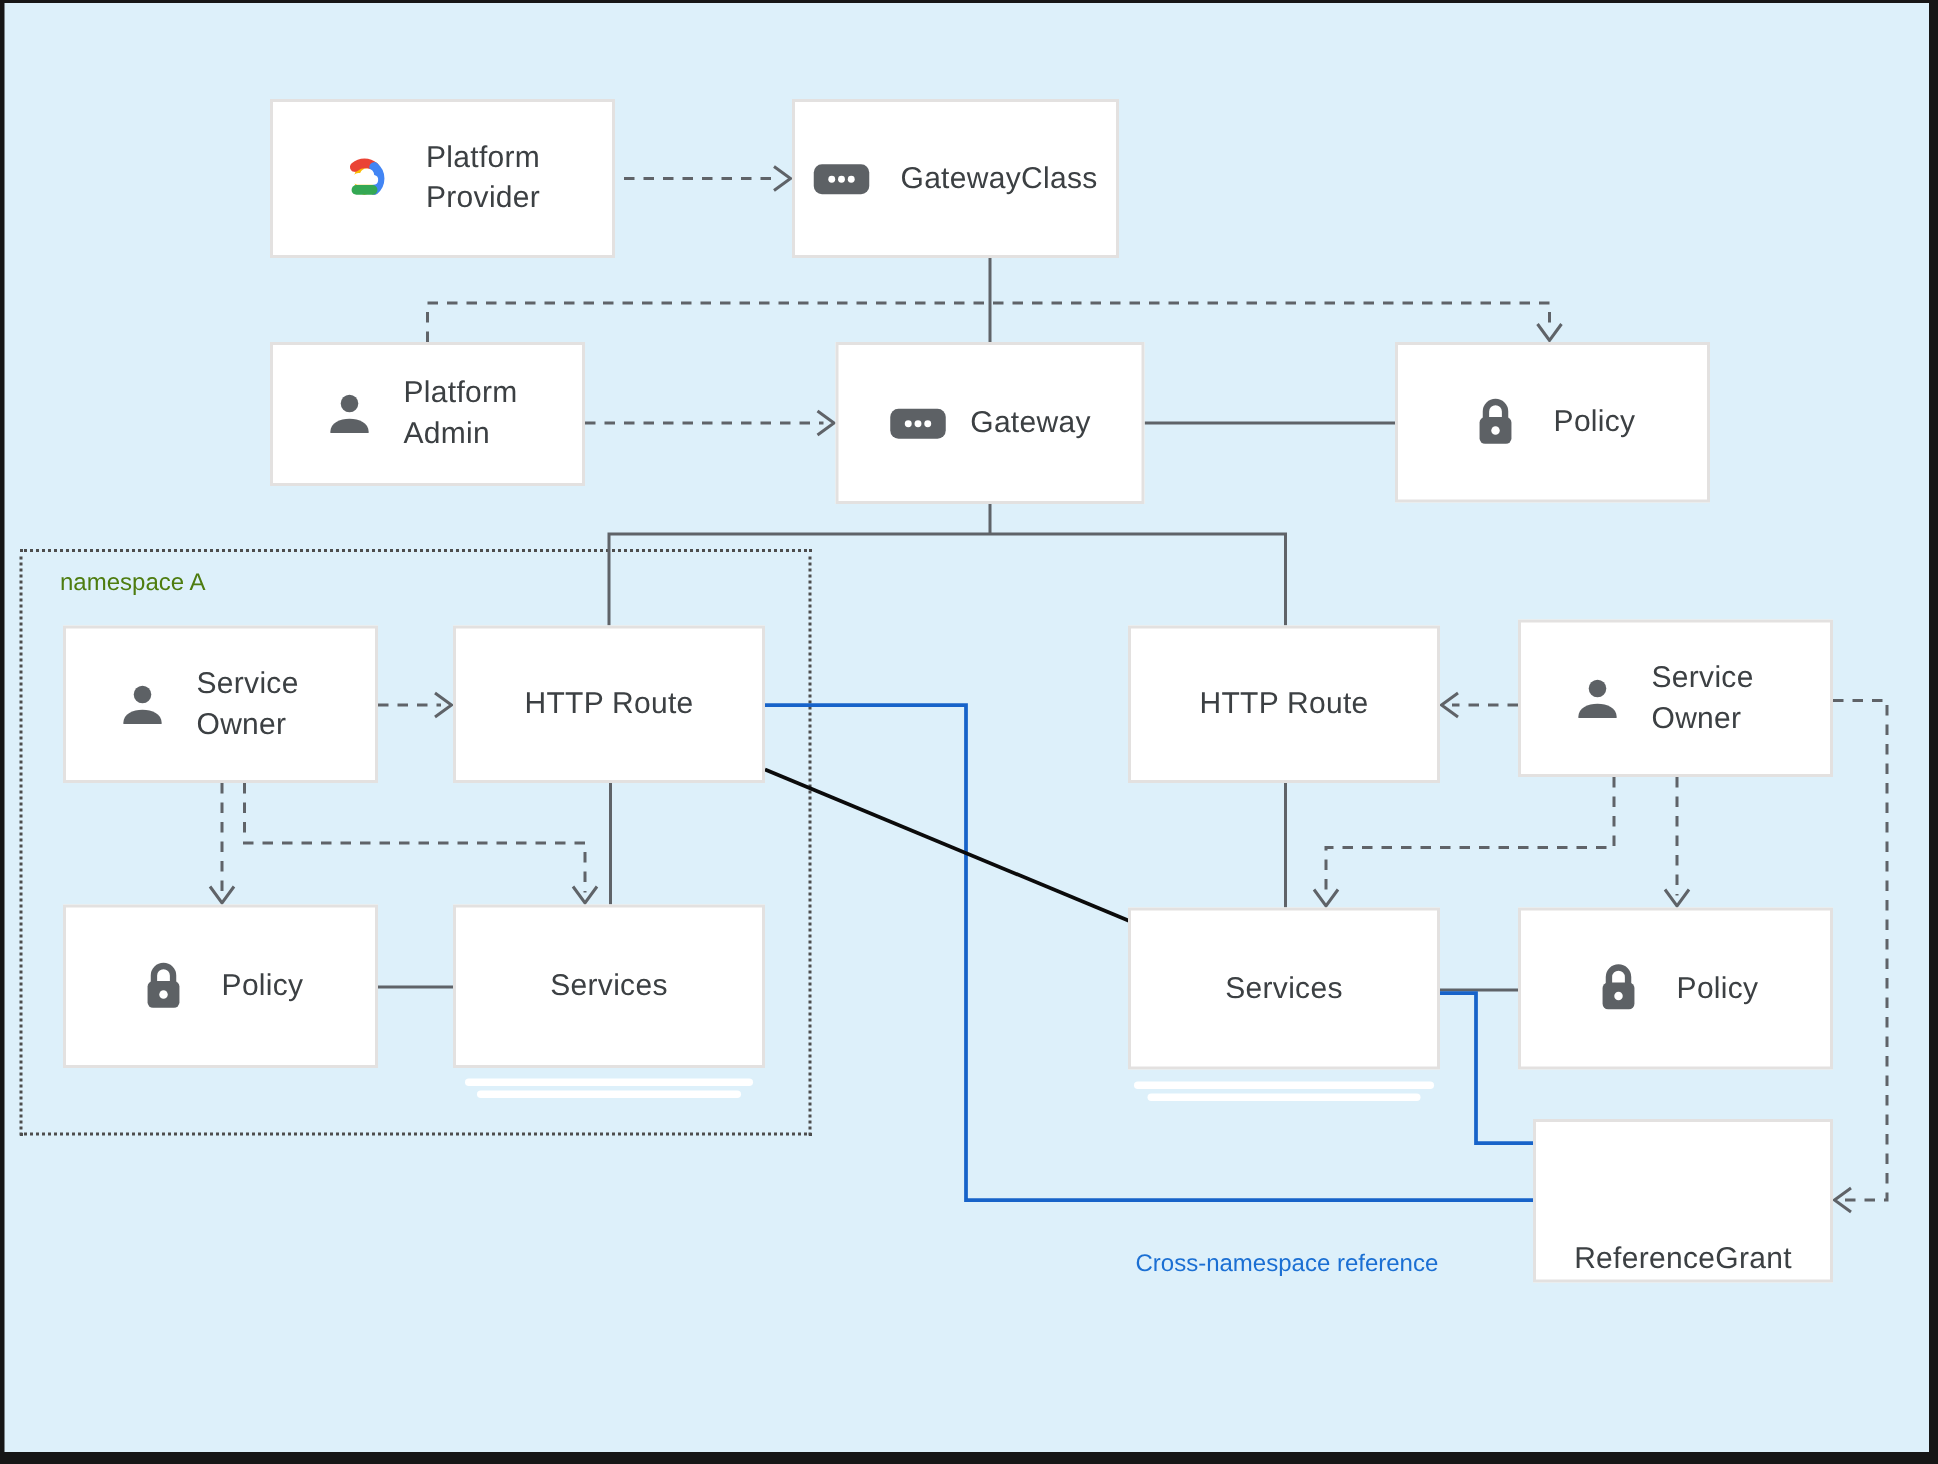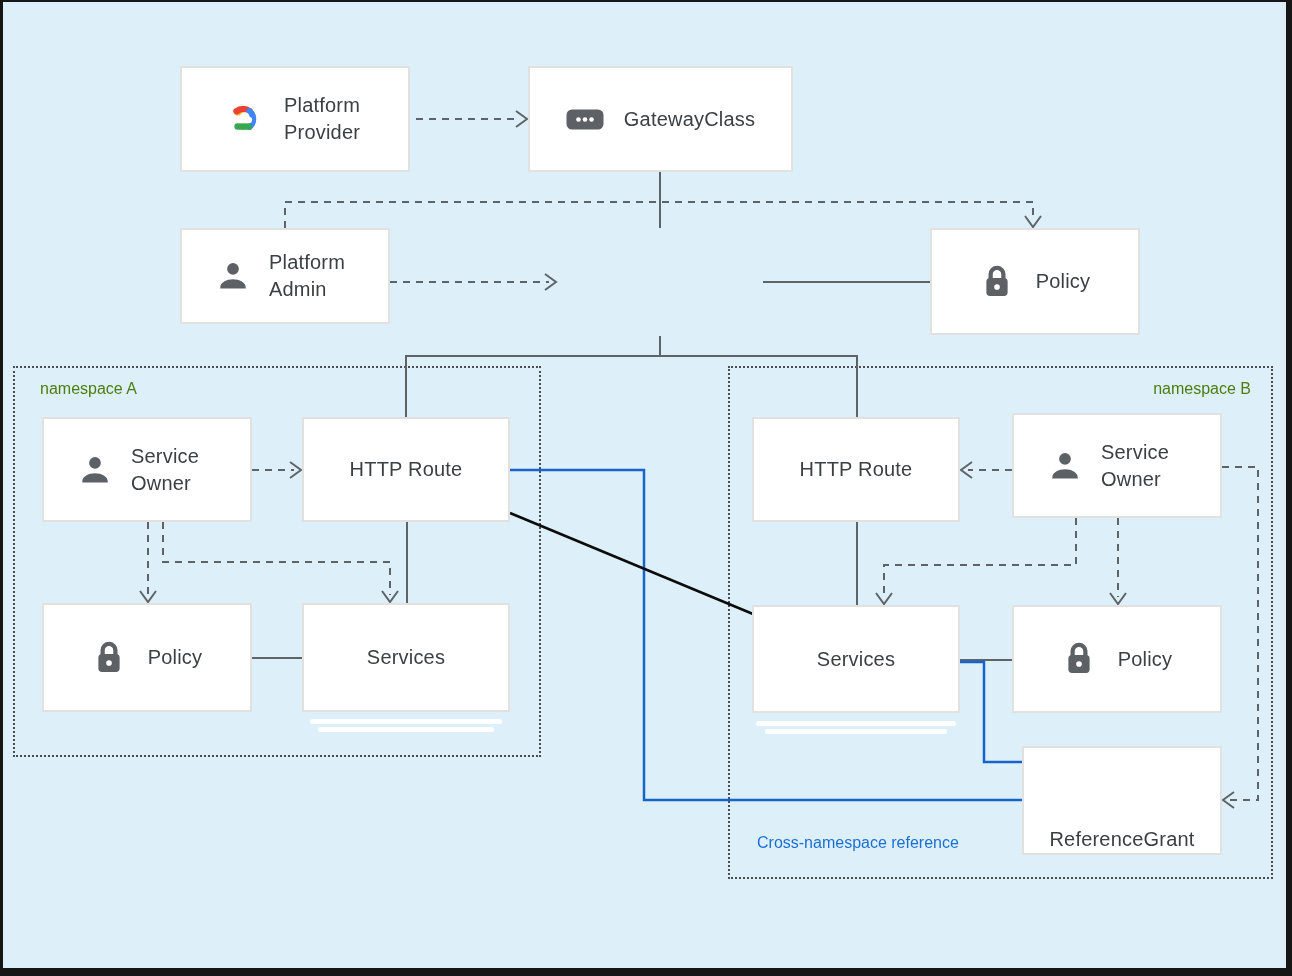--- a/index.html
+++ b/index.html
@@ -43,21 +43,21 @@
     box-sizing:border-box; display:flex; align-items:center; justify-content:center;
     gap:18px; z-index:2;
   }
   .label{font-size:20px; color:var(--text,#3c4043); line-height:1.35; letter-spacing:.2px;}
   .label.wrap{display:block; width:86px; text-align:left;}
   .icon{display:flex; align-items:center; justify-content:center;}
   .icon svg .i-fill{fill:var(--icon,#5d6165);}
   .icon svg .i-stroke{stroke:var(--icon,#5d6165); fill:none;}
 
   #pp {left:180px; top:66px;  width:230px; height:106px;}
-  #gc {left:528px; top:66px;  width:265px; height:106px; gap:20px;}
+  #gc {left:528px; top:66px;  width:218px; height:106px; gap:20px;}
   #pa {left:180px; top:228px; width:210px; height:96px;}
   #gw {left:557px; top:228px; width:206px; height:108px; gap:16px;}
   #pt {left:930px; top:228px; width:210px; height:107px; gap:22px;}
   #soa{left:42px;  top:417px; width:210px; height:105px;}
   #hra{left:302px; top:417px; width:208px; height:105px;}
   #pla{left:42px;  top:603px; width:210px; height:109px; gap:22px;}
   #sva{left:302px; top:603px; width:208px; height:109px;}
   #hrb{left:752px; top:417px; width:208px; height:105px;}
   #sob{left:1012px;top:413px; width:210px; height:105px;}
   #svb{left:752px; top:605px; width:208px; height:108px;}
@@ -78,23 +78,20 @@
   }
 </style>
 </head>
 <body>
 
 <div id="canvas">
 
   <div class="ns" id="ns-a">
     <div class="ns-label">namespace A</div>
   </div>
-  <div class="ns" id="ns-b">
-    <div class="ns-label">namespace B</div>
-  </div>
 
   <svg id="wires" width="1292" height="976" viewBox="0 0 1292 976">
 
     <path class="ln-solid" d="M660 172 L660 228"></path>
     <path class="ln-solid" d="M763 282 L930 282"></path>
     <path class="ln-solid" d="M660 336 L660 356 M406 417 L406 356 L857 356 L857 417"></path>
     <path class="ln-solid" d="M407 522 L407 603"></path>
     <path class="ln-solid" d="M857 522 L857 605"></path>
     <path class="ln-solid" d="M252 658 L302 658"></path>
     <path class="ln-solid" d="M960 660 L1012 660"></path>
@@ -175,20 +172,31 @@
   <div class="node" id="pa">
     <span class="icon">
       <svg width="36" height="36" viewBox="0 0 24 24">
         <circle class="i-fill" cx="12" cy="7.3" r="3.9"></circle>
         <path class="i-fill" d="M3.5 19.8c0-3.7 4.2-5.7 8.5-5.7s8.5 2 8.5 5.7v.6h-17z"></path>
       </svg>
     </span>
     <span class="label wrap">Platform Admin</span>
   </div>
 
+  <div class="node" id="gw">
+    <span class="icon">
+      <svg width="38" height="21" viewBox="0 0 38 21">
+        <rect class="i-fill" x="0.5" y="0.5" width="37" height="20" rx="5.5"></rect>
+        <circle cx="12.5" cy="10.5" r="2.3" fill="#ffffff"></circle>
+        <circle cx="19" cy="10.5" r="2.3" fill="#ffffff"></circle>
+        <circle cx="25.5" cy="10.5" r="2.3" fill="#ffffff"></circle>
+      </svg>
+    </span>
+    <span class="label">Gateway</span>
+  </div>
 
   <div class="node" id="pt">
     <span class="icon">
       <svg width="34" height="38" viewBox="0 0 24 26">
         <path class="i-stroke" d="M7.5 11V7.6a4.5 4.5 0 0 1 9 0V11" stroke-width="3"></path>
         <rect class="i-fill" x="4.5" y="10.2" width="15" height="12.6" rx="2.6"></rect>
         <circle cx="12" cy="16.5" r="2" fill="#ffffff"></circle>
       </svg>
     </span>
     <span class="label">Policy</span>

